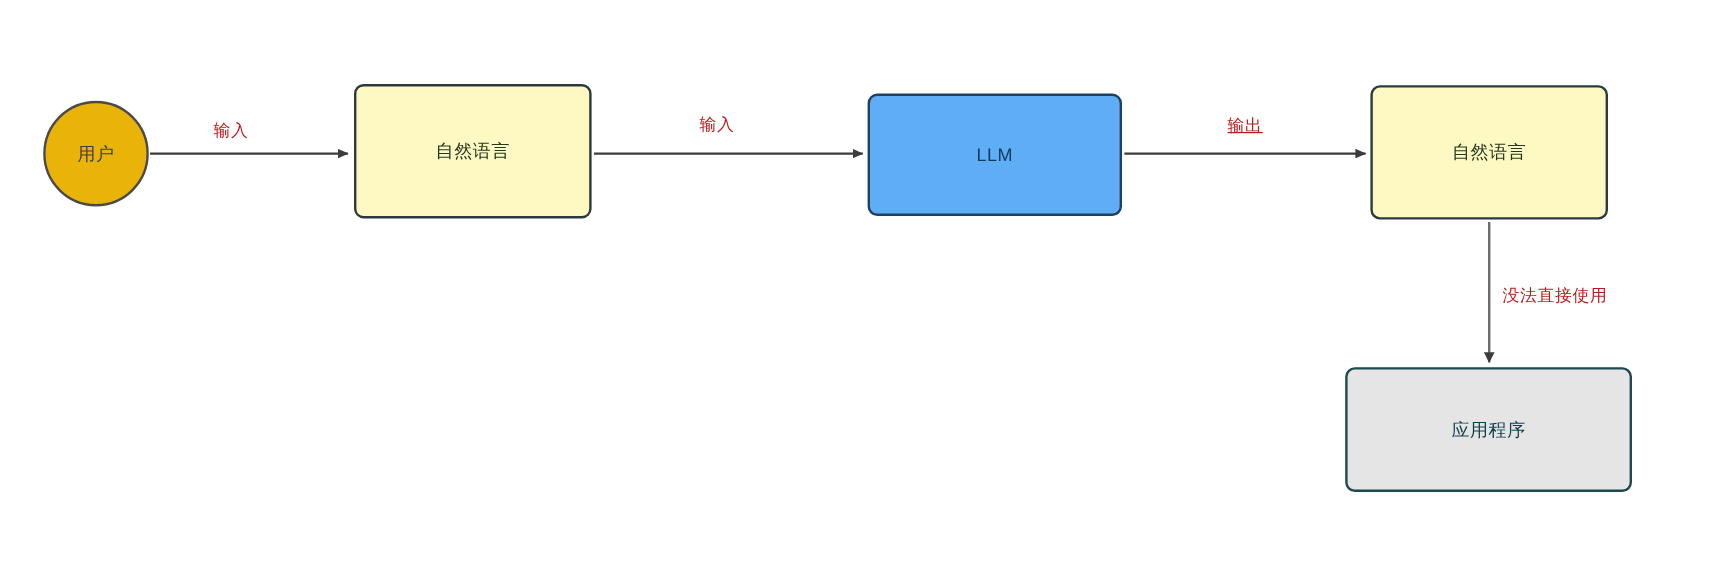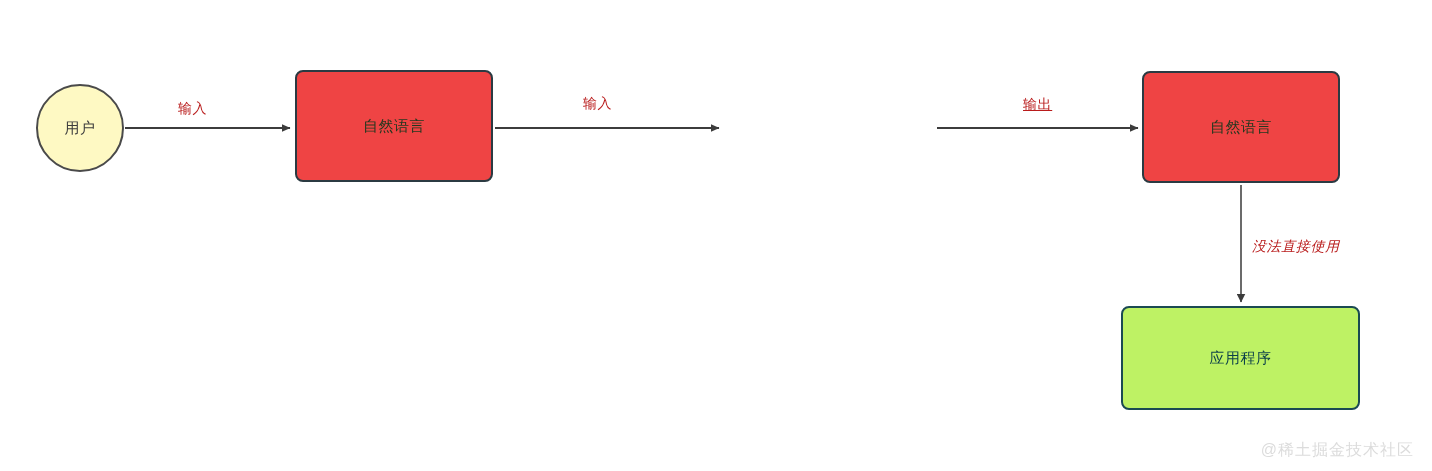--- a/index.html
+++ b/index.html
@@ -27,34 +27,34 @@
     border-radius: 8px;
     font-size: 15px;
     letter-spacing: 0.5px;
     user-select: none;
   }
   .node-circle {
     border-radius: 50%;
     border: 2px solid #4a4a4a;
   }
   .node-user {
-    background: #fef9c3;
+    background: #eab308;
     color: #3d3d3d;
   }
   .node-green {
-    background: #ef4444;
+    background: #fef9c3;
     color: #23381f;
   }
   .node-blue {
     background: #5fadf5;
     color: #123a5e;
     border-color: #1f3f63;
   }
   .node-teal {
-    background: #bef264;
+    background: #e5e5e5;
     color: #0b3f4a;
     border-color: #1b4a52;
   }
   .edge-svg {
     position: absolute;
     left: 0;
     top: 0;
     width: 1432px;
     height: 471px;
     pointer-events: none;
@@ -108,32 +108,34 @@
   </svg>
 
   <div class="node node-circle node-user" style="left:36px; top:84px; width:88px; height:88px;">
     <span>用户</span>
   </div>
 
   <div class="node node-green" style="left:295px; top:70px; width:198px; height:112px;">
     <span>自然语言</span>
   </div>
 
+  <div class="node node-blue" style="left:723px; top:78px; width:212px; height:102px;">
+    <span>LLM</span>
+  </div>
 
   <div class="node node-green" style="left:1142px; top:71px; width:198px; height:112px;">
     <span>自然语言</span>
   </div>
 
   <div class="node node-teal" style="left:1121px; top:306px; width:239px; height:104px;">
     <span>应用程序</span>
   </div>
 
   <div class="edge-label" style="left:178px; top:100px;">输入</div>
 
   <div class="edge-label" style="left:583px; top:95px;">输入</div>
 
   <div class="edge-label" style="left:1023px; top:96px;text-decoration:underline;">输出</div>
 
-  <div class="edge-label" style="left:1252px; top:238px;font-style:italic;">没法直接使用</div>
+  <div class="edge-label" style="left:1252px; top:238px;">没法直接使用</div>
 
-  <div class="watermark">@稀土掘金技术社区</div>
 
 </div>
 
 </body></html>

